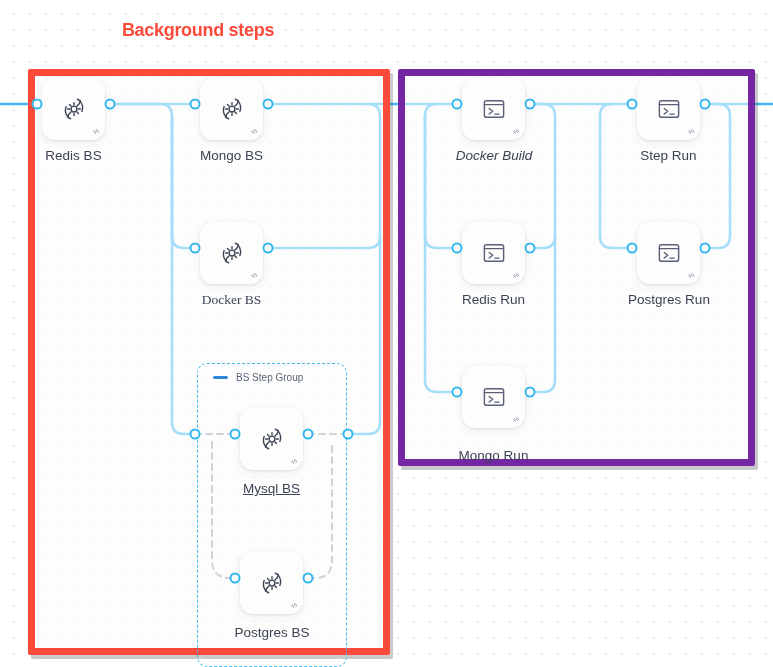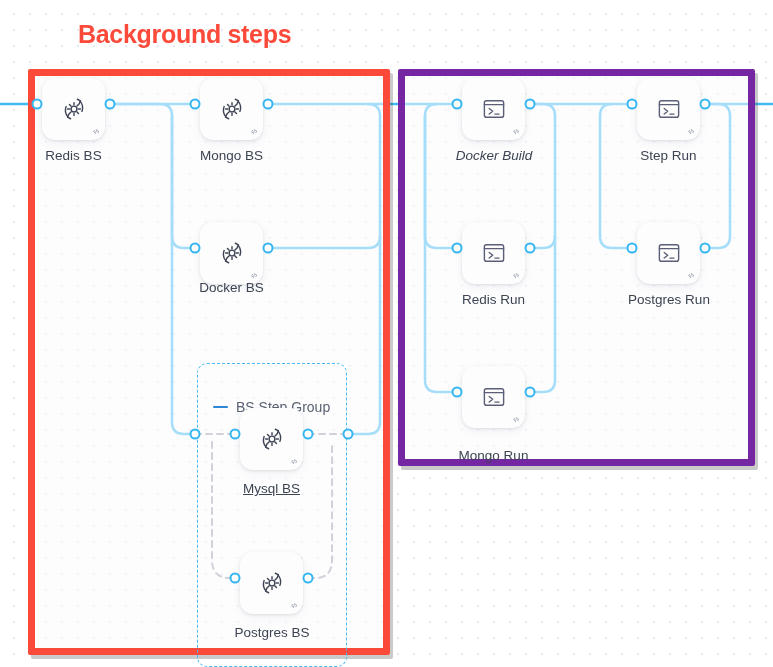--- a/index.html
+++ b/index.html
@@ -23,24 +23,25 @@
   .section-frame{
     position:absolute;
     box-sizing:border-box;
     border-style:solid;
     border-radius:2px;
     background:rgba(252,252,253,0.55);
     box-shadow:3px 4px 0 rgba(80,80,80,0.30);
   }
   .section-title{
     position:absolute;
-    font-size:25px;
+    font-size:18px;
     font-weight:bold;
     letter-spacing:-0.3px;
     white-space:nowrap;
+    text-align:center;
   }
   
   #edges{position:absolute;left:0;top:0;width:773px;height:667px;pointer-events:none;}
   
   .node{
     position:absolute;
     width:63px;height:62px;
     box-sizing:border-box;
     background:#fdfdfd;
     border-radius:13px;
@@ -74,23 +75,22 @@
   .step-group{
     position:absolute;
     box-sizing:border-box;
     border:1.6px dashed #46b9f2;
     border-radius:10px;
     background:transparent;
   }
   .step-group-header{
     position:absolute;
     display:flex;align-items:center;gap:8px;
-    font-size:14px;color:#5a6373;
+    font-size:10px;color:#5a6373;
     white-space:nowrap;
-    margin-top:27px;
   }
   .sg-dash{
     display:inline-block;width:15px;height:2.6px;
     background:#2f86d6;border-radius:2px;
   }
 </style>
 </head>
 <body>
 
 <div id="canvas">
@@ -190,21 +190,21 @@
         <path d="M16 9.2 L16 11.4 M16 20.6 L16 22.8 M9.2 16 L11.4 16 M20.6 16 L22.8 16
                  M11.2 11.2 L12.8 12.8 M19.2 19.2 L20.8 20.8 M20.8 11.2 L19.2 12.8 M12.8 19.2 L11.2 20.8"></path>
         <path d="M22.5 7.6 A11 11 0 0 1 24.4 18.6"></path>
         <path d="M9.5 24.4 A11 11 0 0 1 7.6 13.4"></path>
         <path d="M19.6 5.6 L22.9 7.3 L21.4 10.6"></path>
         <path d="M12.4 26.4 L9.1 24.7 L10.6 21.4"></path>
       </g>
     </svg>
     <span class="code-badge">‹/›</span>
   </div>
-  <div class="node-label" style="left:193px;top:280px;width:77px;">Docker BS</div>
+  <div class="node-label" style="left:193px;top:292px;width:77px;font-family:Liberation Serif, serif;">Docker BS</div>
 
   <div class="node" style="left:240px;top:408px;">
     <svg class="glyph" width="30" height="30" viewBox="0 0 32 32">
       <g fill="none" stroke="#3d4355" stroke-width="1.5" stroke-linecap="round" stroke-linejoin="round">
         <circle cx="16" cy="16" r="3.1"></circle>
         <path d="M16 9.2 L16 11.4 M16 20.6 L16 22.8 M9.2 16 L11.4 16 M20.6 16 L22.8 16
                  M11.2 11.2 L12.8 12.8 M19.2 19.2 L20.8 20.8 M20.8 11.2 L19.2 12.8 M12.8 19.2 L11.2 20.8"></path>
         <path d="M22.5 7.6 A11 11 0 0 1 24.4 18.6"></path>
         <path d="M9.5 24.4 A11 11 0 0 1 7.6 13.4"></path>
         <path d="M19.6 5.6 L22.9 7.3 L21.4 10.6"></path>

